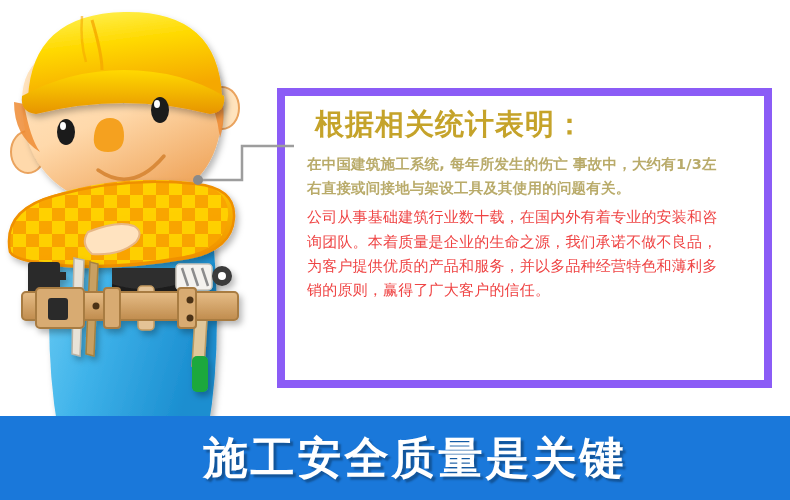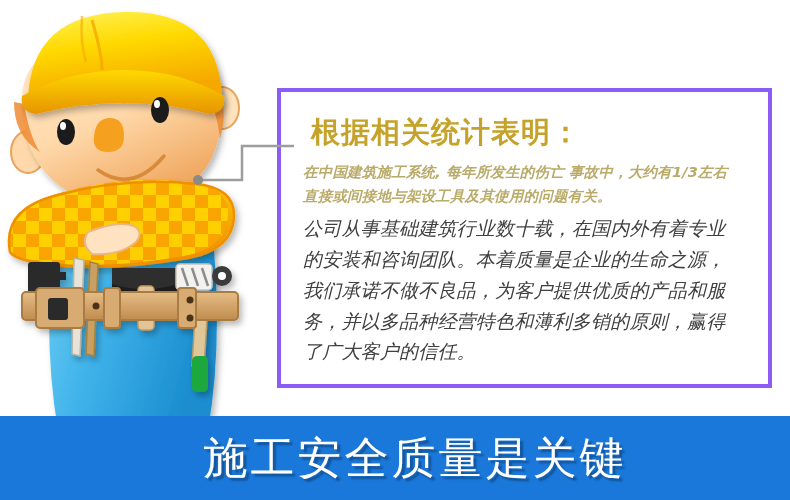--- a/index.html
+++ b/index.html
@@ -39,48 +39,47 @@
   }
 
   
   #panel {
     position: absolute;
     left: 277px;
     top: 88px;
     width: 495px;
     height: 300px;
     box-sizing: border-box;
-    border: 4px solid #8b5cf6;
+    border: 8px solid #8b5cf6;
     background: #ffffff;
     z-index: 2;
-    padding: 22px 18px 10px 22px;
+    padding: 10px 18px 10px 22px;
   }
   #panel-heading {
     color: #c5a32a;
     font-size: 29px;
     font-weight: bold;
     letter-spacing: 1px;
     line-height: 1.15;
     margin: 2px 0 12px 8px;
     white-space: nowrap;
   }
   .para {
     margin: 0 16px 3px 0;
     line-height: 1.62;
-    font-style: italic;
   }
   .para.stat {
     color: #b9ab6a;
     font-size: 14.5px;
     font-weight: bold;
     letter-spacing: 0.2px;
   }
   .para.body {
-    color: #404040;
-    font-size: 19px;
+    color: #ef4444;
+    font-size: 15px;
     font-weight: normal;
     letter-spacing: 0.2px;
     margin-top: 5px;
   }
   .para.warn {
     color: #e52319;
     font-size: 17.5px;
     font-weight: bold;
     letter-spacing: 0.4px;
     line-height: 1.72;
@@ -96,21 +95,21 @@
     height: 84px;
     background: #1a78da;
     z-index: 5;
     display: flex;
     align-items: center;
     justify-content: center;
   }
   #banner-text {
     color: #ffffff;
     font-size: 44px;
-    font-weight: normal;
+    font-weight: bold;
     letter-spacing: 3px;
     text-shadow: 3px 3px 2px rgba(0,0,0,0.30);
     margin-left: 40px;
   }
 </style>
 </head>
 <body>
 
 <div id="poster">
 

